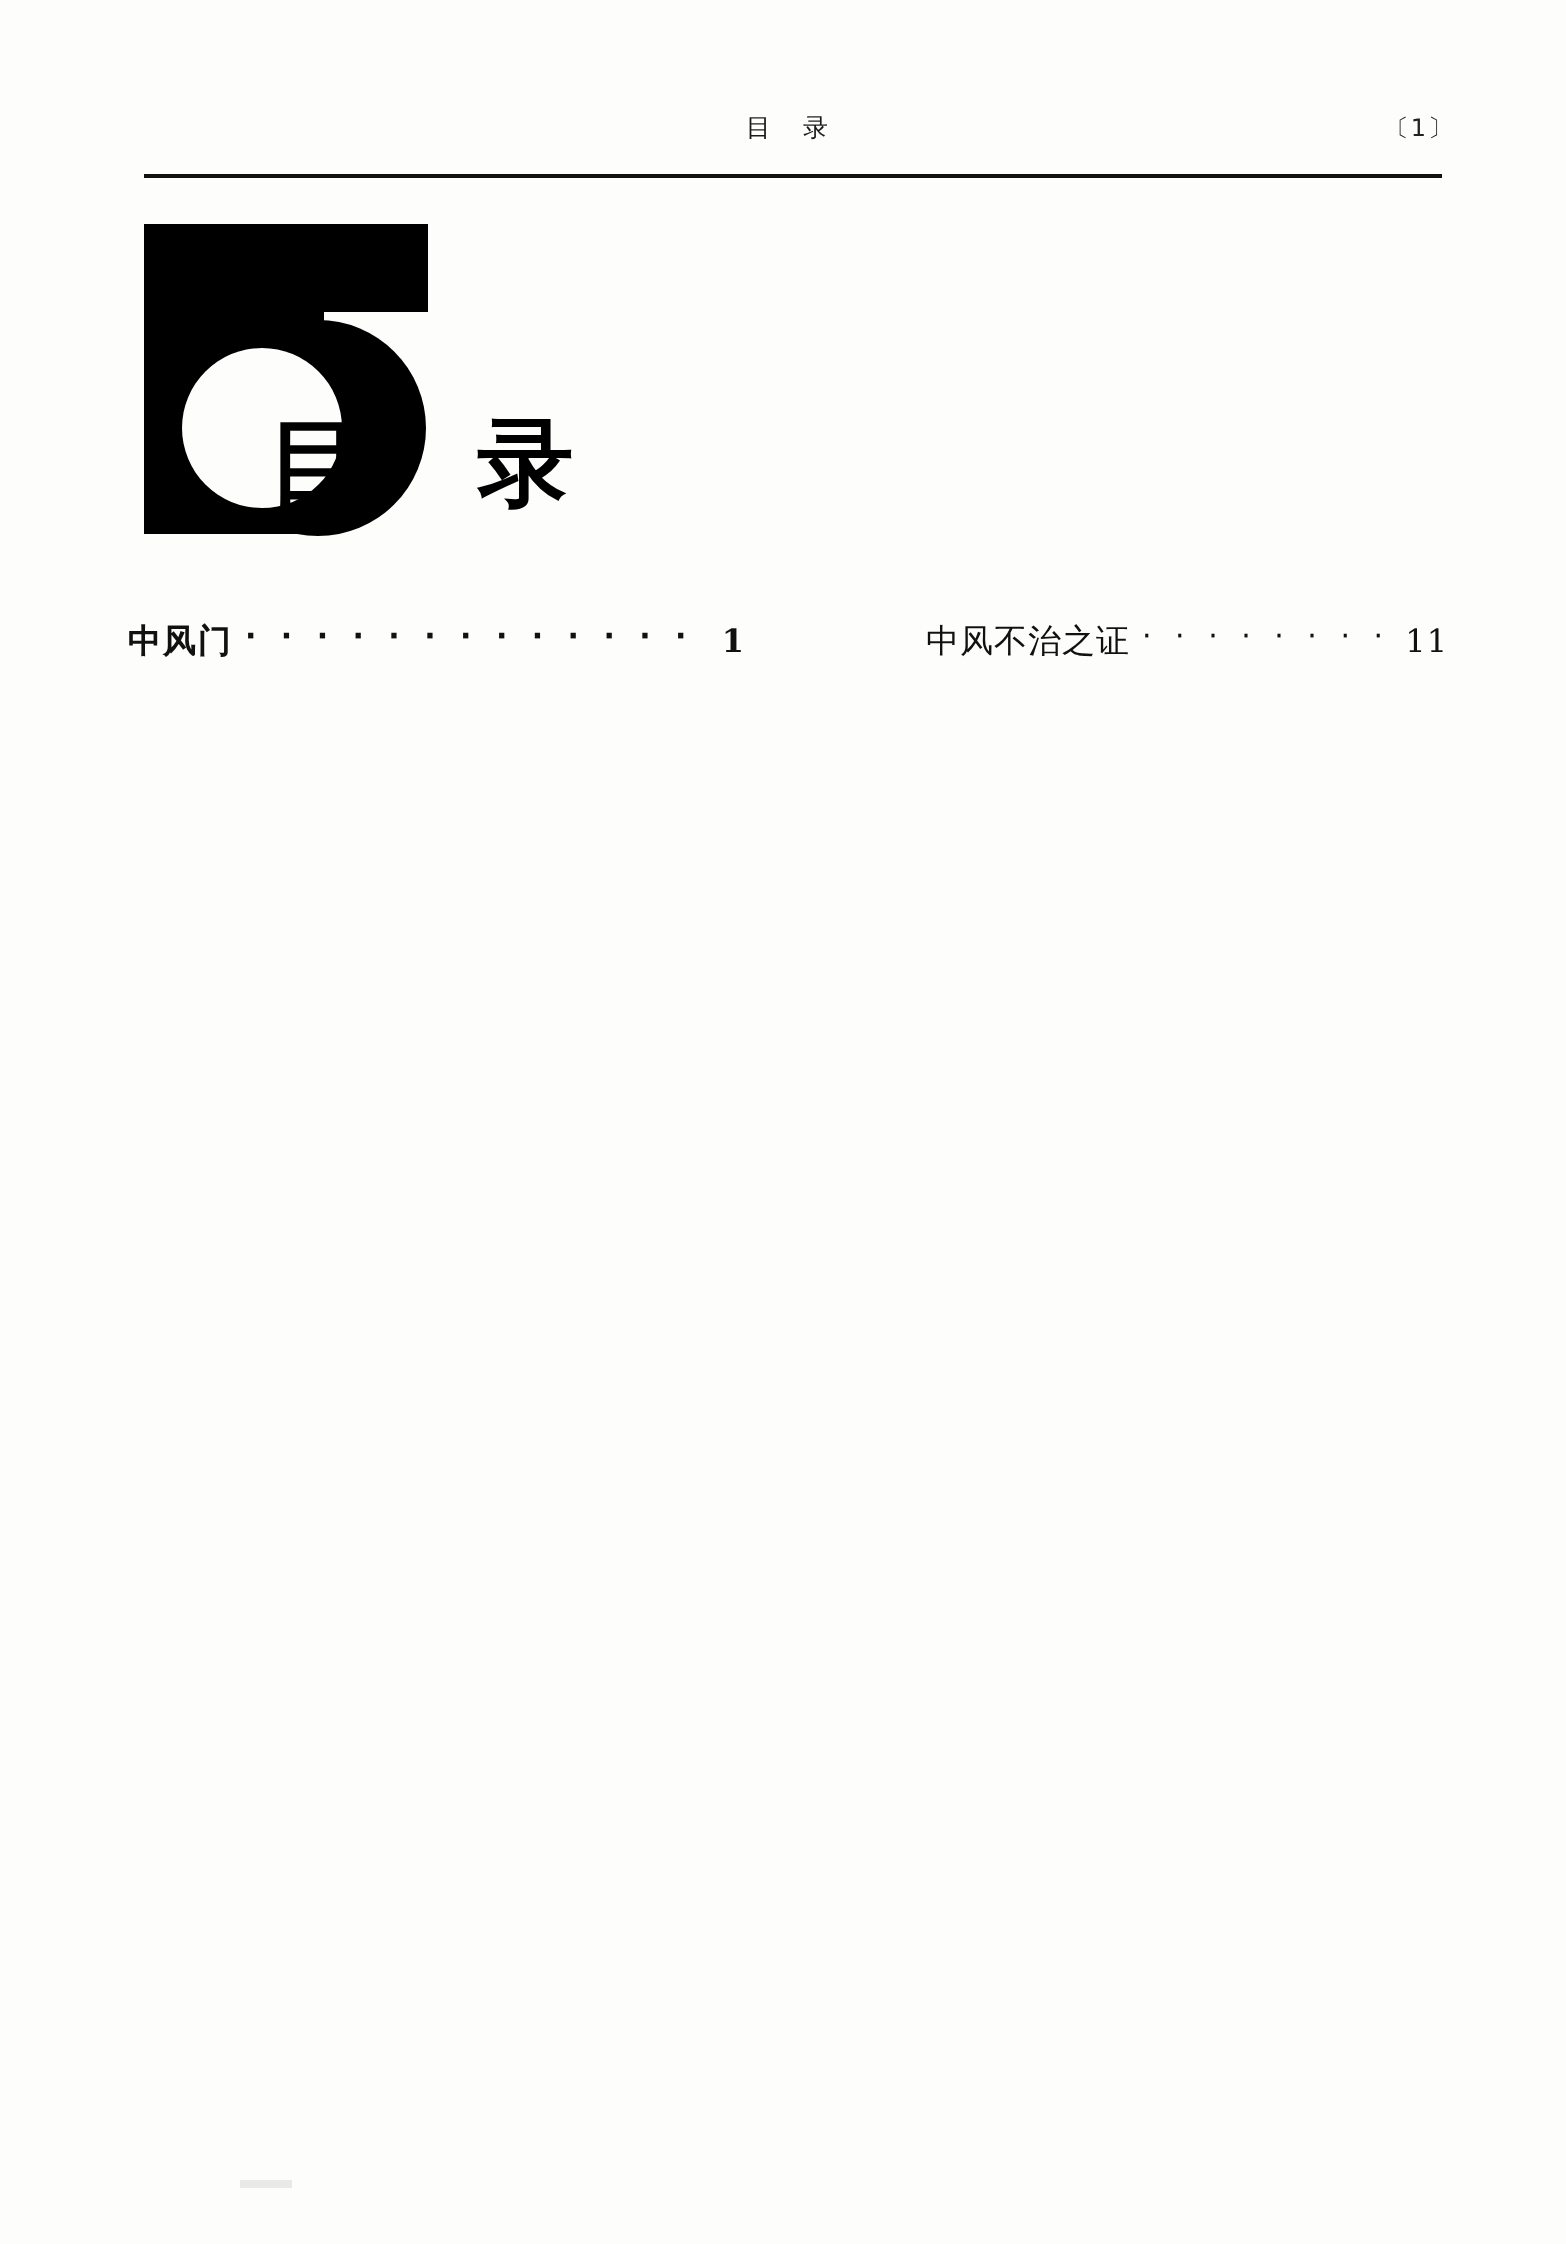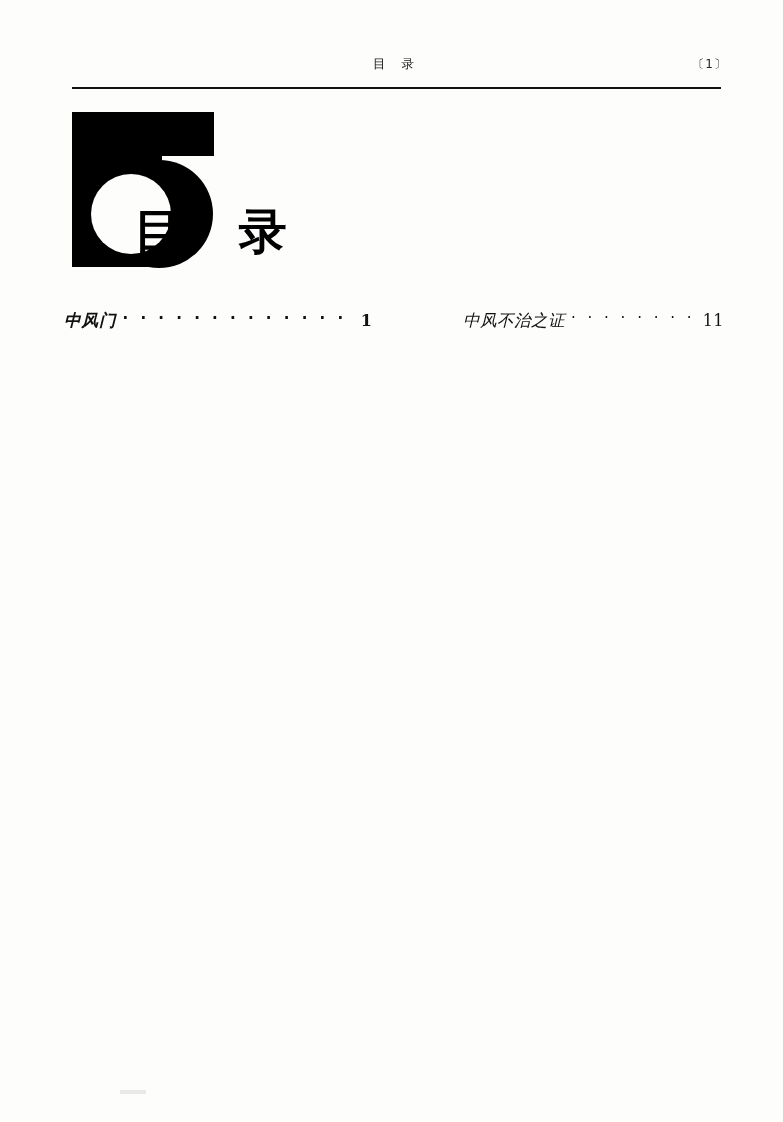--- a/index.html
+++ b/index.html
@@ -121,21 +121,20 @@
   .entry {
     display: flex;
     align-items: baseline;
     font-size: 16.5px;
     line-height: 31.5px;
     white-space: nowrap;
     font-family: "DejaVu Sans", "Liberation Sans", sans-serif;
   }
   .entry .label {
     flex: 0 0 auto;
-    font-style: italic;
   }
   .entry .dots {
     flex: 1 1 auto;
     overflow: hidden;
     margin: 0 6px;
     font-size: 15px;
     letter-spacing: 3.5px;
     color: #111;
     line-height: 1;
     position: relative;

